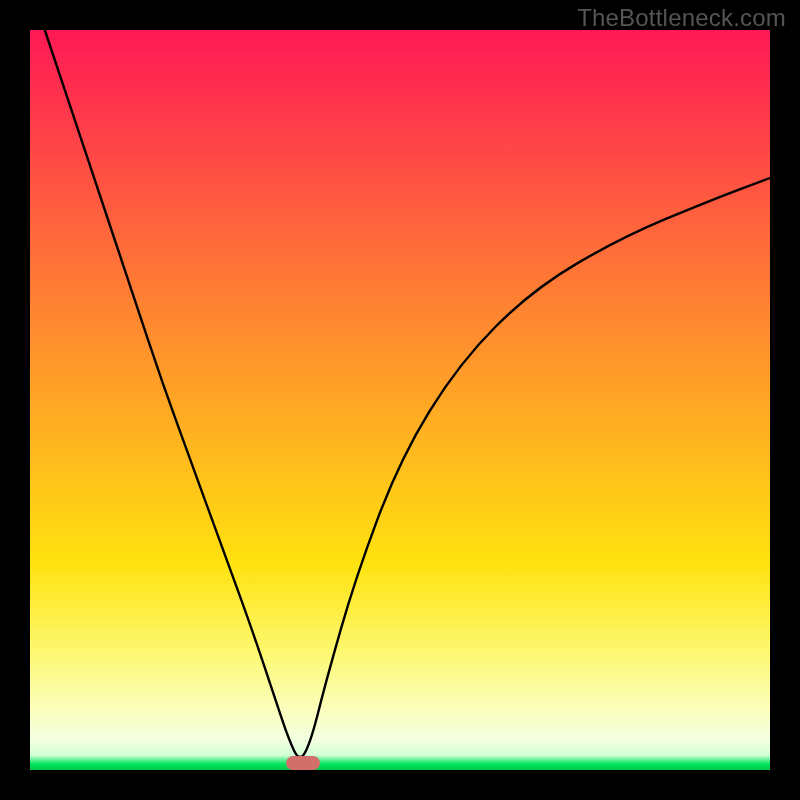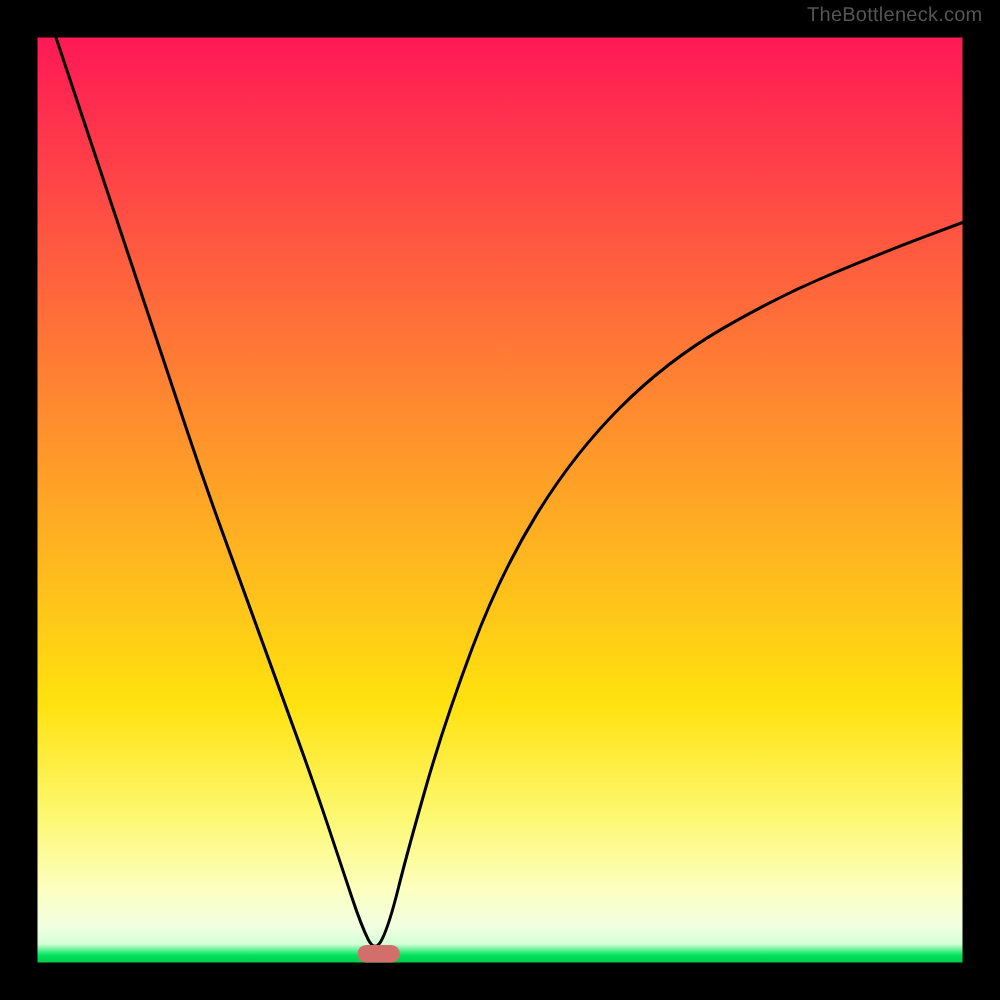--- a/index.html
+++ b/index.html
@@ -15,21 +15,21 @@
     position: relative;
     width: 800px;
     height: 800px;
     background: #000;
   }
   .watermark {
     position: absolute;
     top: 4px;
     right: 14px;
     color: #555;
-    font-size: 16px;
+    font-size: 24px;
     font-weight: 500;
     letter-spacing: 0.2px;
     user-select: none;
   }
   
   .plot {
     position: absolute;
     left: 30px;
     top: 30px;
     width: 740px;

